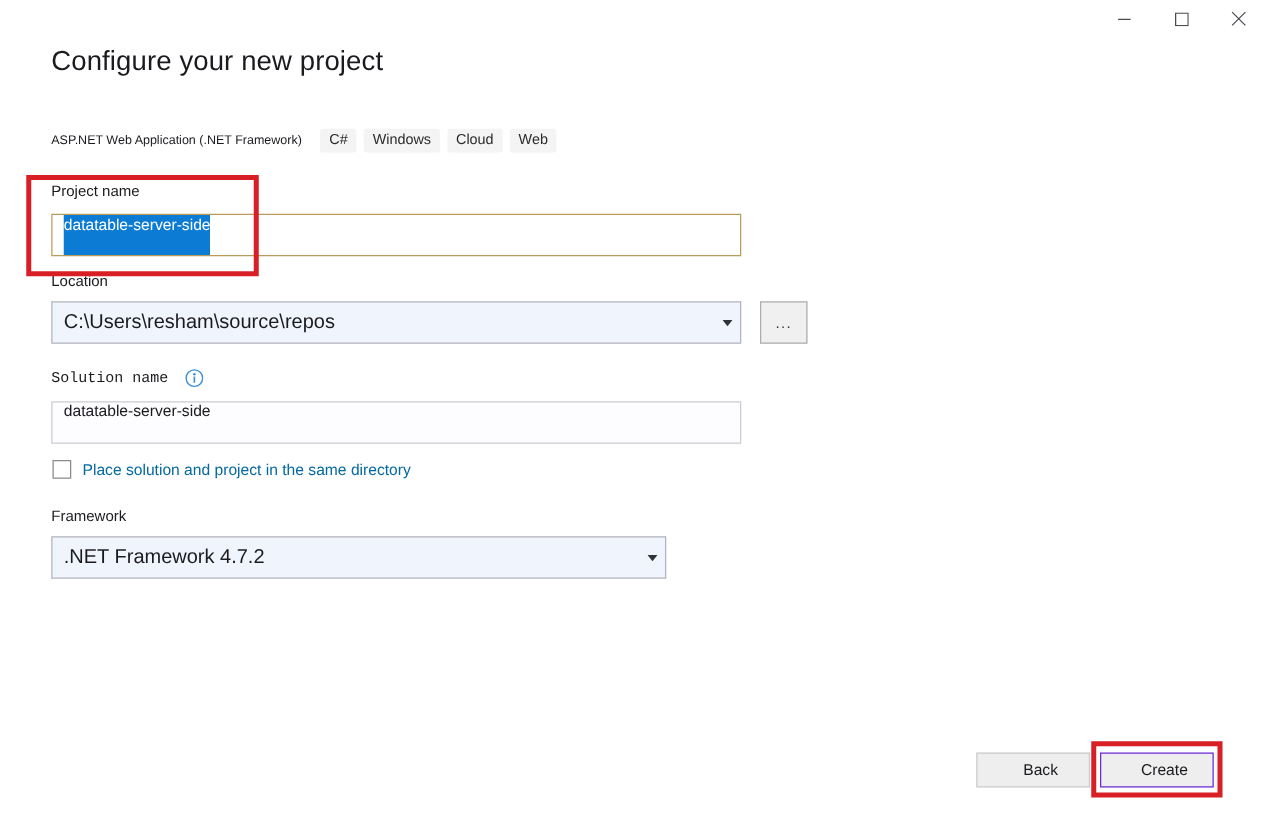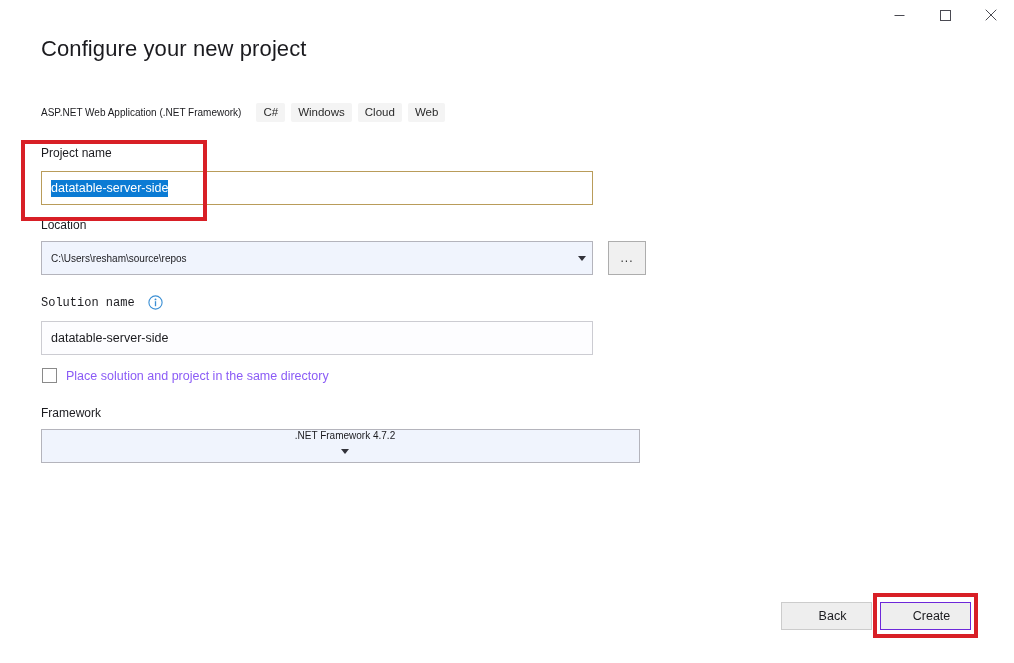--- a/index.html
+++ b/index.html
@@ -86,30 +86,29 @@
   .text-input {
     position: absolute;
     box-sizing: border-box;
     font-family: "Liberation Sans", sans-serif;
     font-size: 12.5px;
     color: #1b1b1f;
     background: #fdfdff;
     border: 1px solid #ccccd2;
     padding: 0 9px;
     display: flex;
-    align-items: center;
   }
   .text-input.focused {
     border-color: #b99c5a;
     background: #ffffff;
   }
   .combo {
     position: absolute;
     box-sizing: border-box;
-    font-size: 10px;
+    font-size: 16px;
     color: #1b1b1f;
     background: #f0f4fd;
     border: 1px solid #b4b4bc;
     display: flex;
     align-items: center;
     padding: 0 0 0 9px;
   }
   .combo .combo-val { flex: 1; }
   .combo-arrow {
     width: 20px;
@@ -150,21 +149,21 @@
   .checkbox-box {
     width: 15px;
     height: 15px;
     box-sizing: border-box;
     border: 1px solid #8a8a8a;
     background: #ffffff;
     margin-right: 9px;
   }
   .checkbox-label {
     font-size: 12.5px;
-    color: #8b5cf6;
+    color: #0369a1;
   }
 
   
   .dlg-btn {
     position: absolute;
     box-sizing: border-box;
     background: #eeeeee;
     border: 1px solid #cccccc;
     font-family: "Liberation Sans", sans-serif;
     font-size: 12.5px;
@@ -255,21 +254,21 @@
   <span>datatable-server-side</span>
 </div>
 
 <div class="checkbox-row" style="left:42px; top:368px;">
   <span class="checkbox-box"></span>
   <span class="checkbox-label">Place solution and project in the same directory</span>
 </div>
 
 <div class="field-label" style="left:41px; top:406px;">Framework</div>
 
-<div class="combo" style="left:41px; top:429px; width:599px; height:34px;flex-direction:column;">
+<div class="combo" style="left:41px; top:429px; width:492px; height:34px;">
   <span class="combo-val">.NET Framework 4.7.2</span>
   <span class="combo-arrow">
     <svg width="8" height="5" viewBox="0 0 8 5">
         <polygon points="0,0 8,0 4,5" fill="#32323a"></polygon>
       </svg>
   </span>
 </div>
 
 <div class="dlg-btn" style="left:781px; top:602px; width:91px; height:28px;">Back</div>
 

